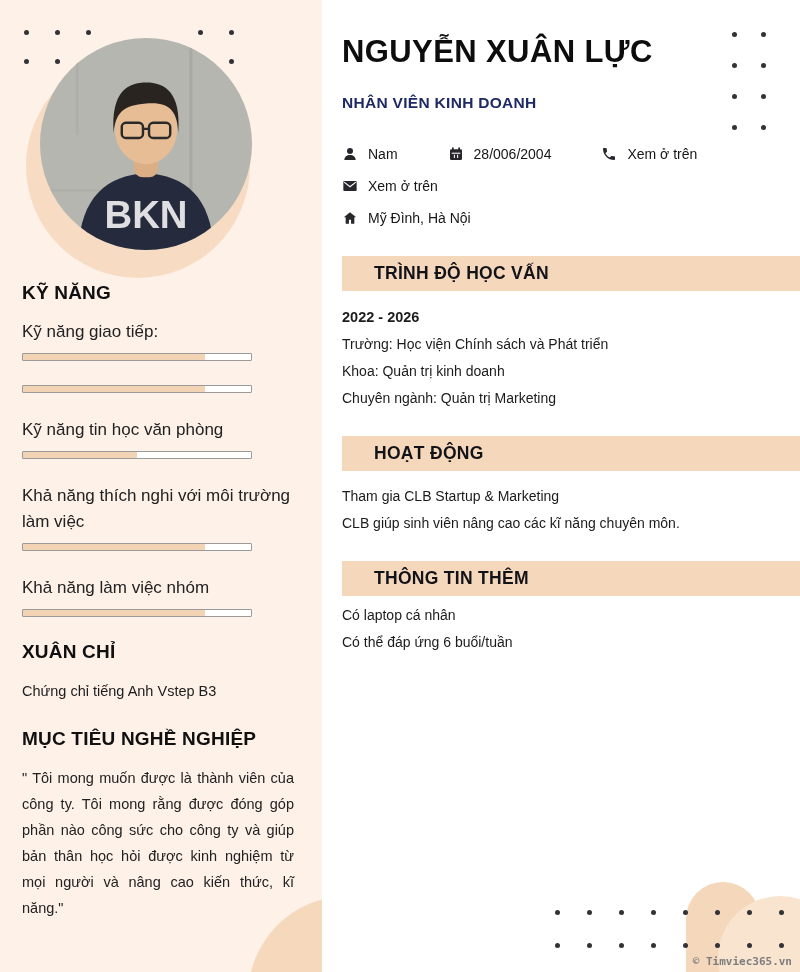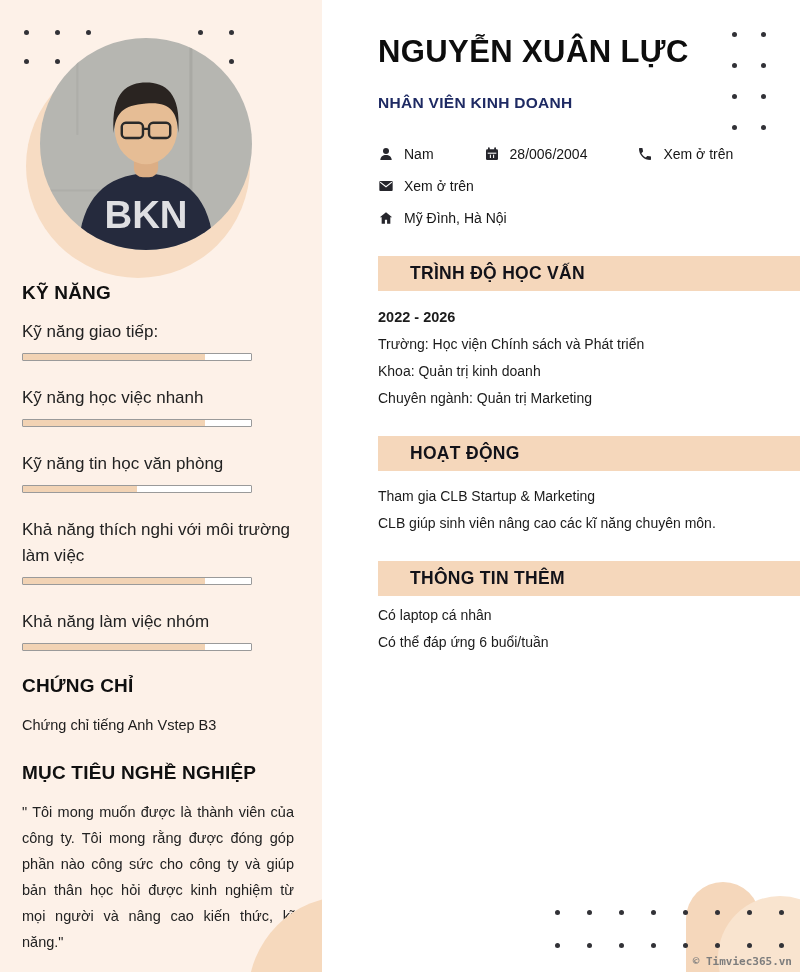--- a/index.html
+++ b/index.html
@@ -38,21 +38,21 @@
   .cert-line { font-size:14.5px; line-height:26px; margin:0 0 18px; }
   .objective-heading { margin-top:24px; }
   .objective-text {
     font-size:14.5px; line-height:26px; text-align:justify; color:#222; width:272px;
   }
   .deco-circle-bl {
     position:absolute; left:248px; top:896px; width:200px; height:200px;
     border-radius:50%; background:#f6d9bd;
   }
   
-  .main { position:absolute; left:322px; top:0; width:478px; height:972px;padding-left:36px; }
+  .main { position:absolute; left:322px; top:0; width:478px; height:972px; }
   .main-inner { padding-left:20px; }
   .cv-name {
     font-size:31px; font-weight:800; color:#0d0d0d;
     letter-spacing:.4px; padding-top:34px;
   }
   .cv-job {
     font-size:15.5px; font-weight:bold; color:#1e2a63;
     letter-spacing:.3px; margin-top:24px;
   }
   .contact { margin-top:34px; font-size:14px; color:#161616; }
@@ -132,21 +132,20 @@
     <div class="sidebar-inner">
       <h2 class="sidebar-heading">KỸ NĂNG</h2>
 
       <div class="skill">
         <div class="skill-label">Kỹ năng giao tiếp:</div>
         <div class="skill-bar">
             <div class="skill-fill" style="width: 80%;"></div>
           </div>
       </div>
       <div class="skill">
-        <div class="skill-label">Kỹ năng học việc nhanh</div>
         <div class="skill-bar">
             <div class="skill-fill" style="width: 80%;"></div>
           </div>
       </div>
       <div class="skill">
         <div class="skill-label">Kỹ năng tin học văn phòng</div>
         <div class="skill-bar">
             <div class="skill-fill" style="width: 50%;"></div>
           </div>
       </div>
@@ -156,21 +155,21 @@
             <div class="skill-fill" style="width: 80%;"></div>
           </div>
       </div>
       <div class="skill">
         <div class="skill-label">Khả năng làm việc nhóm</div>
         <div class="skill-bar">
             <div class="skill-fill" style="width: 80%;"></div>
           </div>
       </div>
 
-      <h2 class="sidebar-heading">CHỨNG CHỈ</h2>
+      <h2 class="sidebar-heading">XUÂN CHỈ</h2>
       <p class="cert-line">Chứng chỉ tiếng Anh Vstep B3</p>
 
       <h2 class="sidebar-heading objective-heading">MỤC TIÊU NGHỀ NGHIỆP</h2>
       <p class="objective-text">" Tôi mong muốn được là thành viên của công ty. Tôi mong rằng được đóng góp phần nào công sức cho công ty và giúp bản thân học hỏi được kinh nghiệm từ mọi người và nâng cao kiến thức, kĩ năng."</p>
     </div>
 
     <div class="deco-circle-bl"></div>
   </aside>
 
   <main class="main">

